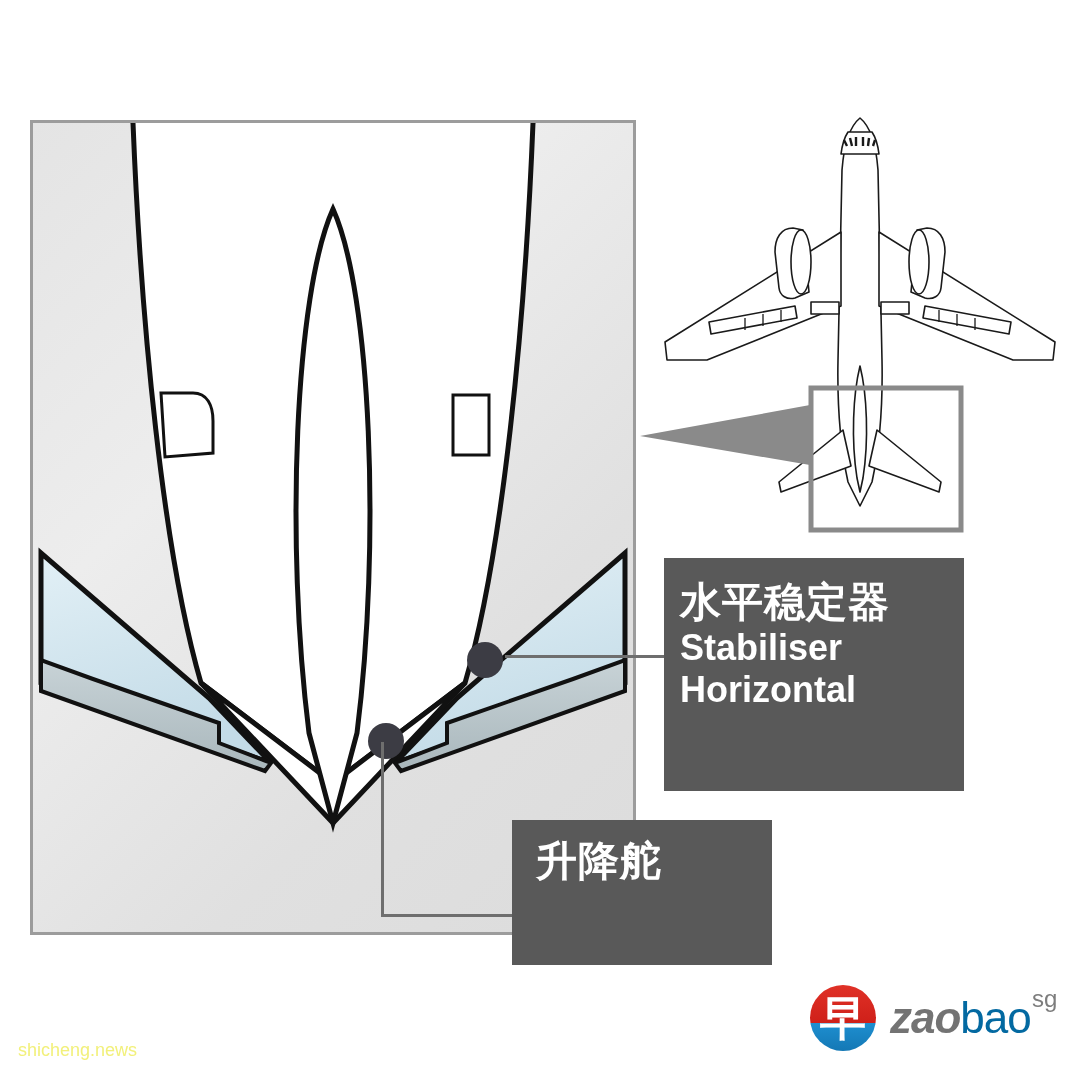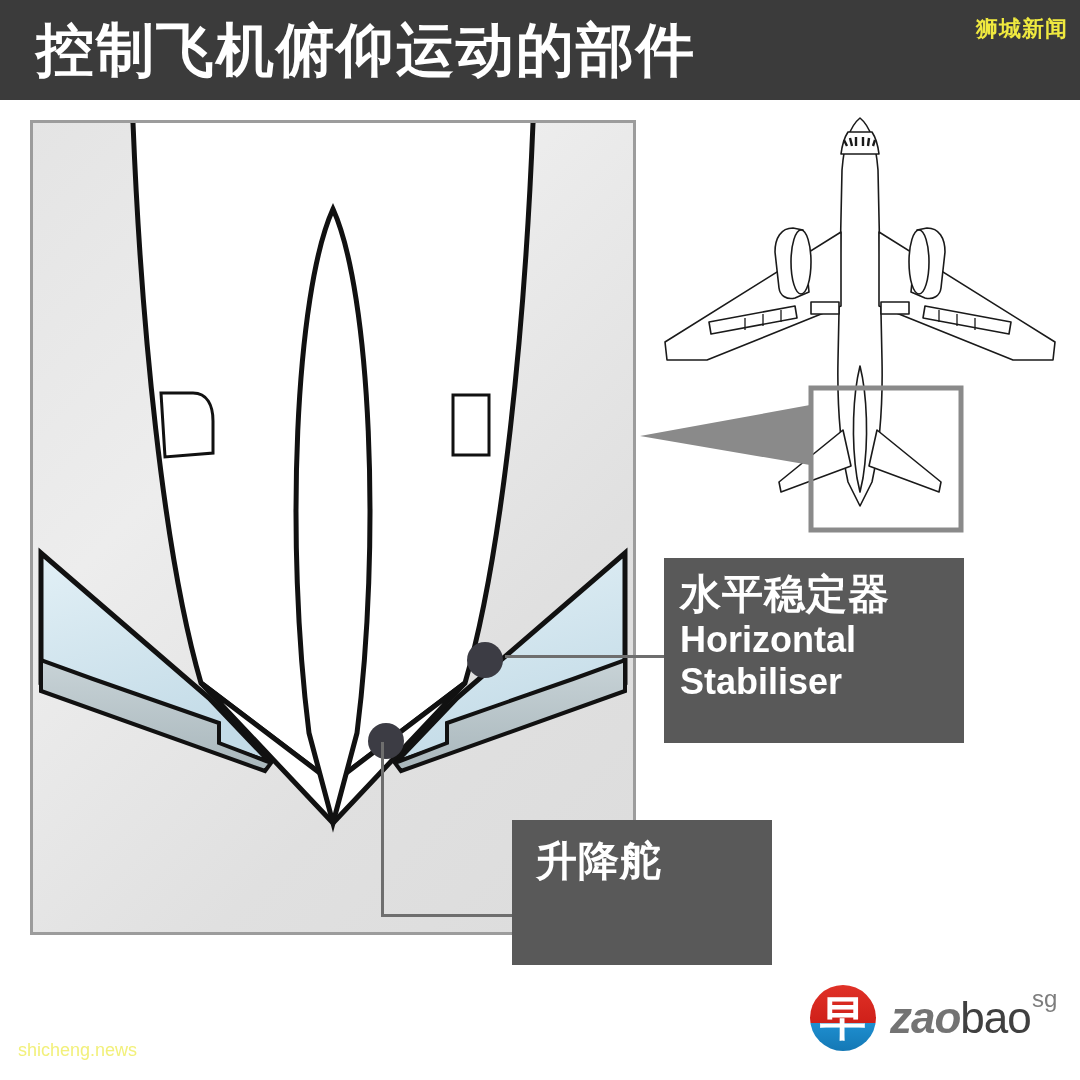--- a/index.html
+++ b/index.html
@@ -56,21 +56,21 @@
   .label-cn{
     font-size:41px;font-weight:bold;line-height:50px;
     letter-spacing:1px;white-space:nowrap;
     font-family:"DejaVu Sans","Liberation Sans",sans-serif;
   }
   .label-en{
     font-size:36px;font-weight:bold;line-height:42px;
     letter-spacing:0px;white-space:nowrap;
     font-family:"Liberation Sans","DejaVu Sans",sans-serif;
   }
-  #label-hs{left:664px;top:558px;width:300px;height:185px;padding:11px 0 0 16px;}
+  #label-hs{left:664px;top:558px;width:300px;height:233px;padding:19px 0 0 16px;}
   #label-el{left:512px;top:820px;width:260px;height:145px;padding:16px 12px 0 24px;}
 
   
   .leader{position:absolute;background:#6e6e6e;}
 
   
   .logo{position:absolute;left:810px;top:985px;width:250px;height:70px;}
   .logo-mark{
     position:absolute;left:0;top:0;width:66px;height:66px;border-radius:50%;
     overflow:hidden;
@@ -84,43 +84,39 @@
     display:flex;align-items:center;justify-content:center;
     color:#ffffff;font-size:46px;font-weight:bold;line-height:1;
     font-family:"DejaVu Sans","Liberation Sans",sans-serif;
   }
   .logo-word{
     position:absolute;left:80px;top:8px;
     font-size:44px;font-weight:bold;letter-spacing:-1px;line-height:50px;
     white-space:nowrap;
   }
   .logo-word .zao{color:#737373;font-style:italic;}
-  .logo-word .bao{color:#404040;font-weight:normal;}
+  .logo-word .bao{color:#0369a1;font-weight:normal;}
   .logo-sup{
     position:absolute;left:222px;top:4px;
     font-size:24px;color:#7d7d7d;font-weight:normal;line-height:20px;
   }
 
   
   .watermark{
     position:absolute;left:18px;top:1040px;
     font-size:18px;color:#f2f07a;letter-spacing:0px;
     font-family:"Liberation Sans","DejaVu Sans",sans-serif;
     white-space:nowrap;
   }
 </style>
 </head>
 <body>
 
 <div id="stage">
 
-  <div class="header">
-    <div class="header-title">控制飞机俯仰运动的部件</div>
-    <div class="brand-tag">狮城新闻</div>
-  </div>
 
   <div class="panel">
     <svg class="panel-svg" width="600" height="809" viewBox="0 0 600 809">
       <defs>
         <linearGradient id="stabGrad" x1="0" y1="0" x2="0.3" y2="1">
           <stop offset="0%" stop-color="#e2f0f6"></stop>
           <stop offset="100%" stop-color="#c3dbe7"></stop>
         </linearGradient>
         <linearGradient id="elevGrad" x1="0" y1="0" x2="0" y2="1">
           <stop offset="0%" stop-color="#c8d3d7"></stop>
@@ -155,22 +151,22 @@
     </svg>
   </div>
 
   <div class="leader" style="left:505px;top:655px;width:162px;height:3px;"></div>
 
   <div class="leader" style="left:381px;top:742px;width:3px;height:175px;"></div>
   <div class="leader" style="left:381px;top:914px;width:136px;height:3px;"></div>
 
   <div class="label-box" id="label-hs">
     <div class="label-cn">水平稳定器</div>
+    <div class="label-en">Stabiliser</div>
     <div class="label-en">Horizontal</div>
-    <div class="label-en">Stabiliser</div>
   </div>
 
   <div class="label-box" id="label-el">
     <div class="label-cn">升降舵</div>
   </div>
 
   <svg class="overview" viewBox="0 0 430 430">
     <g fill="#ffffff" stroke="#1a1a1a" stroke-width="1.6" stroke-linejoin="round">
 
       <path d="M215,8 C205,16 199,34 197,60 L193,250 C192,300 196,340 203,372

